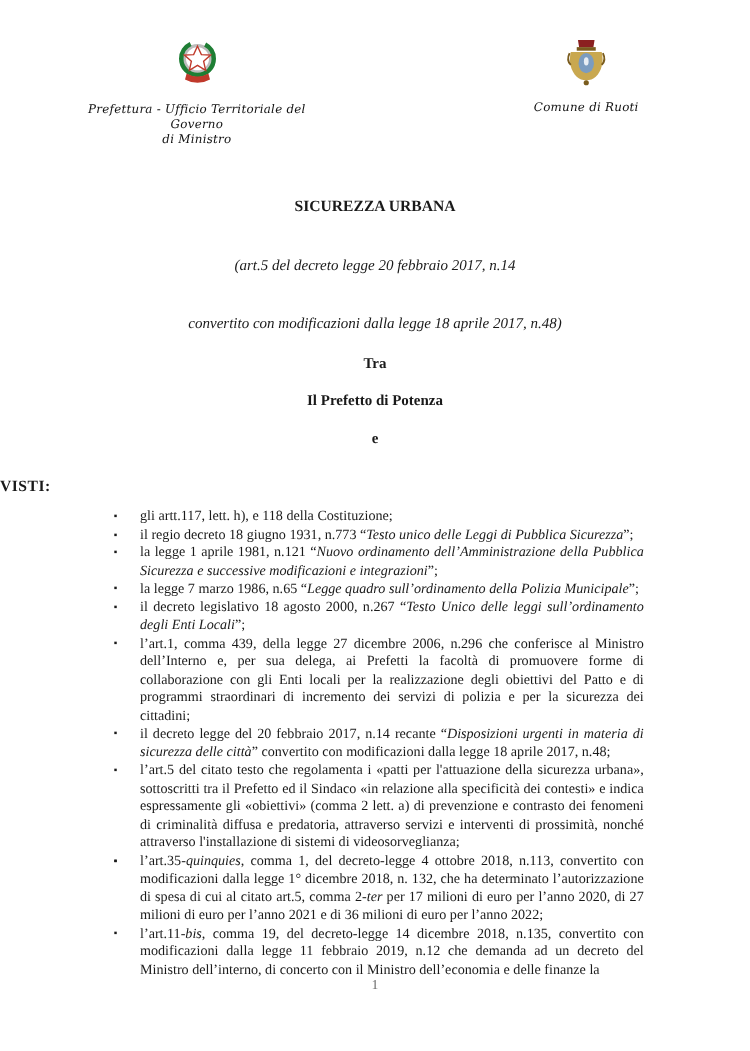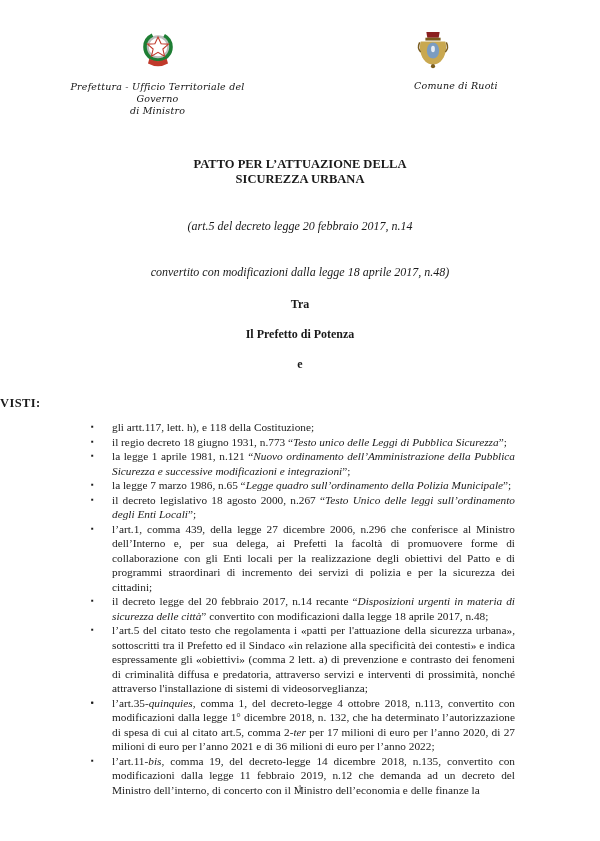--- a/index.html
+++ b/index.html
@@ -3,23 +3,23 @@
 <meta charset="utf-8">
 <style>
   html,body { margin:0; padding:0; background:#ffffff; }
   .page {
     position:relative; width:600px; height:841px; background:#ffffff;
     font-family:"Liberation Serif","DejaVu Serif",serif; color:#1a1a1a;
     overflow:hidden; margin:0 auto;
   }
   
   .header { display:flex; justify-content:space-between; align-items:flex-start;
-            padding:28px 36px 0 50px;gap:24px; }
+            padding:28px 56px 0 50px;gap:24px; }
   .header-left  { width:215px; text-align:center; }
-  .header-right { width:150px; padding-top:1px; }
+  .header-right { width:150px; text-align:center; padding-top:1px; }
   .emblem { display:inline-block; }
   .script-text {
     font-family:"DejaVu Serif",serif; font-style:italic;
     font-size:9.5px; line-height:12px; margin-top:3px; color:#111;
     letter-spacing:0.2px;
   }
   .script-text span { display:block; }
   
   .title-block { margin-top:40px; text-align:center; }
   .title-main { font-weight:bold; font-size:12.5px; line-height:15px; }
@@ -74,21 +74,20 @@
           <circle cx="20" cy="39" r="2.2" fill="#7a5c1e"></circle>
         </svg>
       </span>
       <div class="script-text">
         <span>Comune di Ruoti</span>
       </div>
     </div>
   </div>
 
   <div class="title-block">
-    <div class="title-main">PATTO PER L’ATTUAZIONE DELLA</div>
     <div class="title-main">SICUREZZA URBANA</div>
     <div class="title-sub">(art.5 del decreto legge 20 febbraio 2017, n.14</div>
     <div class="title-sub">convertito con modificazioni dalla legge 18 aprile 2017, n.48)</div>
   </div>
 
   <div class="party first">Tra</div>
   <div class="party">Il Prefetto di Potenza</div>
   <div class="party">e</div>
 
   <div class="visti-heading">VISTI:</div>

